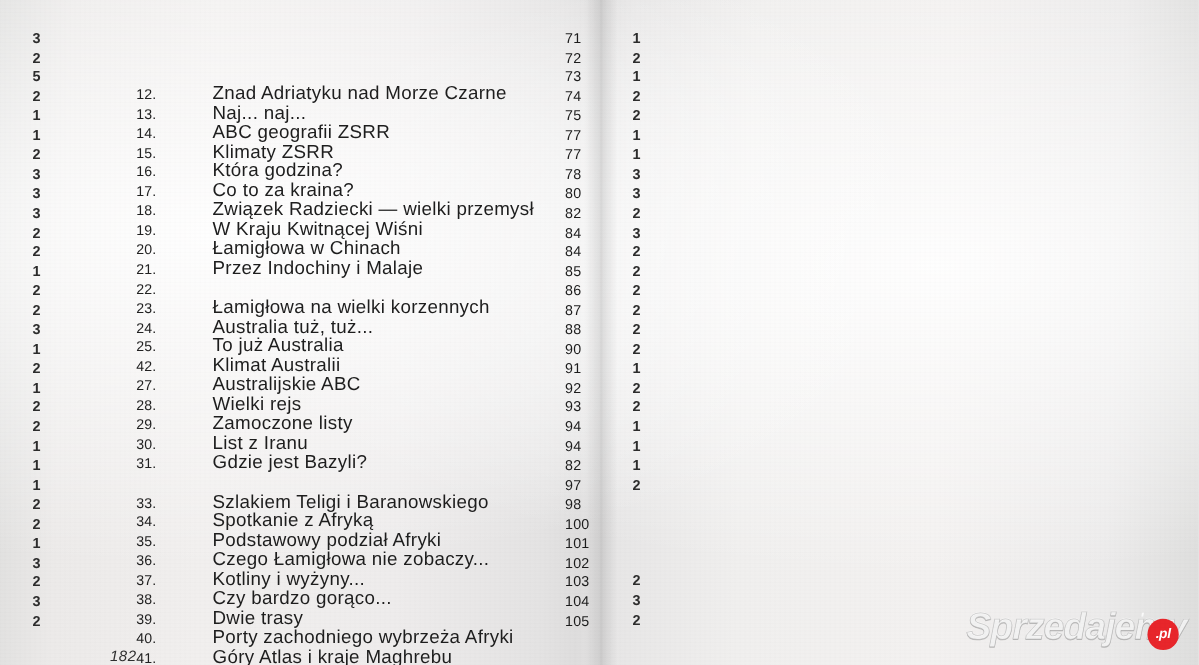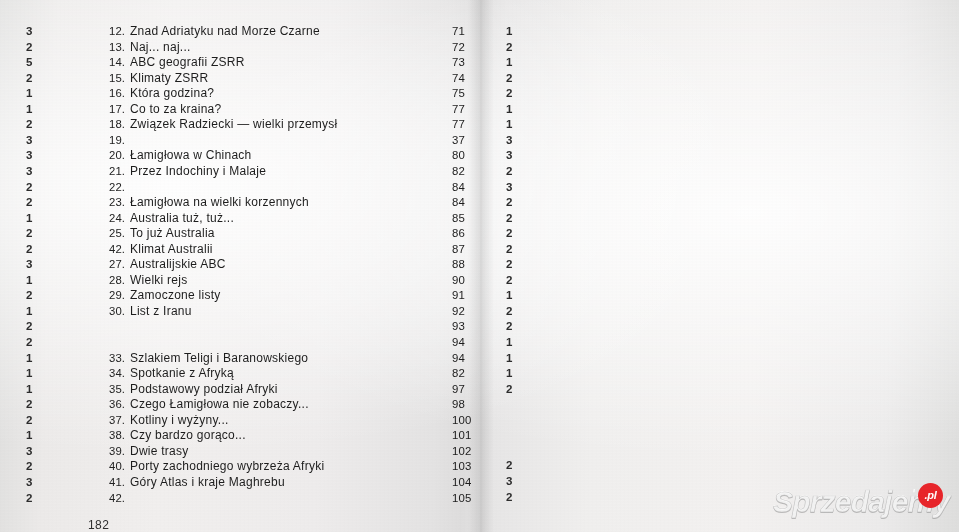--- a/index.html
+++ b/index.html
@@ -40,51 +40,51 @@
     position:relative;height:21.1px;line-height:21.1px;white-space:nowrap;
   }
   .margin-num{
     position:absolute;left:26px;top:0;width:14px;text-align:left;
     font-size:11.5px;color:#2d2d2d;font-weight:600;letter-spacing:.2px;
   }
   .entry{
     position:absolute;top:0;display:flex;align-items:baseline;
   }
   #page-left .entry{left:109px;width:330px;}
-  .num{font-size:11.3px;color:#222;margin-right:5px;letter-spacing:.1px;}
-  .title{font-size:12px;color:#1e1e1e;letter-spacing:.25px;white-space:nowrap;}
+  .num{font-size:11.3px;color:#222;margin-right:5px;letter-spacing:.1px;margin-top:45px;}
+  .title{font-size:15px;color:#1e1e1e;letter-spacing:.25px;white-space:nowrap;margin-left:40px;}
   .leader{
     flex:1 1 auto;margin:0 4px 0 5px;position:relative;top:-2px;height:10px;overflow:hidden;
     color:#6f6f6f;font-size:11px;letter-spacing:5.4px;white-space:nowrap;
   }
   .pg{
     position:absolute;top:0;font-size:11.4px;color:#1d1d1d;
     text-align:center;letter-spacing:.2px;font-weight:500;
   }
   #page-left .pg{left:452px;}
   .folio{
-    position:absolute;font-size:12px;color:#303030;letter-spacing:.4px;font-weight:500;
+    position:absolute;font-size:12px;color:#303030;letter-spacing:.4px;font-weight:500;font-style:italic;
   }
   #folio-left{left:88px;top:518px;}
 
   
   #watermark{
     position:absolute;left:770px;top:483px;width:190px;height:40px;pointer-events:none;
   }
   #wm-text{
     position:absolute;left:3px;top:2px;
     font-size:30px;font-weight:bold;font-style:italic;
     letter-spacing:-0.8px;
     color:rgba(255,255,255,0.78);
     text-shadow:0 1px 0 rgba(120,120,120,.40), 0 -1px 0 rgba(255,255,255,.55);
     -webkit-text-stroke:0.6px rgba(160,160,160,.55);
     white-space:nowrap;
   }
   #wm-badge{
-    position:absolute;left:148px;top:0px;width:25px;height:25px;border-radius:50%;
+    position:absolute;left:148px;top:12px;width:25px;height:25px;border-radius:50%;
     background:#e8262b;
     display:flex;align-items:center;justify-content:center;
   }
   #wm-badge span{
     font-size:11px;font-weight:bold;font-style:italic;color:#fff;letter-spacing:-.3px;
     transform:translateY(-1px);
   }
   #wm-tick{
     position:absolute;left:142px;top:4px;font-size:12px;font-weight:bold;font-style:italic;
     color:rgba(255,255,255,.8);
@@ -158,23 +158,24 @@
           <span class="num">18.</span>
           <span class="title">Związek Radziecki — wielki przemysł</span>
           <span class="leader">..........................................</span>
         </div>
         <div class="pg">77</div>
       </div>
       <div class="toc-row" style="position: absolute; left: 0px; right: 0px; top: 129.85px;">
         <div class="margin-num">3</div>
         <div class="entry">
           <span class="num">19.</span>
-          <span class="leader">..........................................</span>
-        </div>
-        <div class="pg">37</div>
+          <span class="title">W Kraju Kwitnącej Wiśni</span>
+          <span class="leader">..........................................</span>
+        </div>
+        <div class="pg">78</div>
       </div>
       <div class="toc-row" style="position: absolute; left: 0px; right: 0px; top: 145.4px;">
         <div class="margin-num">3</div>
         <div class="entry">
           <span class="num">20.</span>
           <span class="title">Łamigłowa w Chinach</span>
           <span class="leader">..........................................</span>
         </div>
         <div class="pg">80</div>
       </div>
@@ -262,20 +263,25 @@
         <div class="margin-num">1</div>
         <div class="entry">
           <span class="num">30.</span>
           <span class="title">List z Iranu</span>
           <span class="leader">..........................................</span>
         </div>
         <div class="pg">92</div>
       </div>
       <div class="toc-row" style="position: absolute; left: 0px; right: 0px; top: 316.45px;">
         <div class="margin-num">2</div>
+        <div class="entry">
+          <span class="num">31.</span>
+          <span class="title">Gdzie jest Bazyli?</span>
+          <span class="leader">..........................................</span>
+        </div>
         <div class="pg">93</div>
       </div>
       <div class="toc-row" style="position: absolute; left: 0px; right: 0px; top: 332px;">
         <div class="margin-num">2</div>
         <div class="pg">94</div>
       </div>
       <div class="toc-row" style="position: absolute; left: 0px; right: 0px; top: 347.55px;">
         <div class="margin-num">1</div>
         <div class="entry">
           <span class="num">33.</span>

